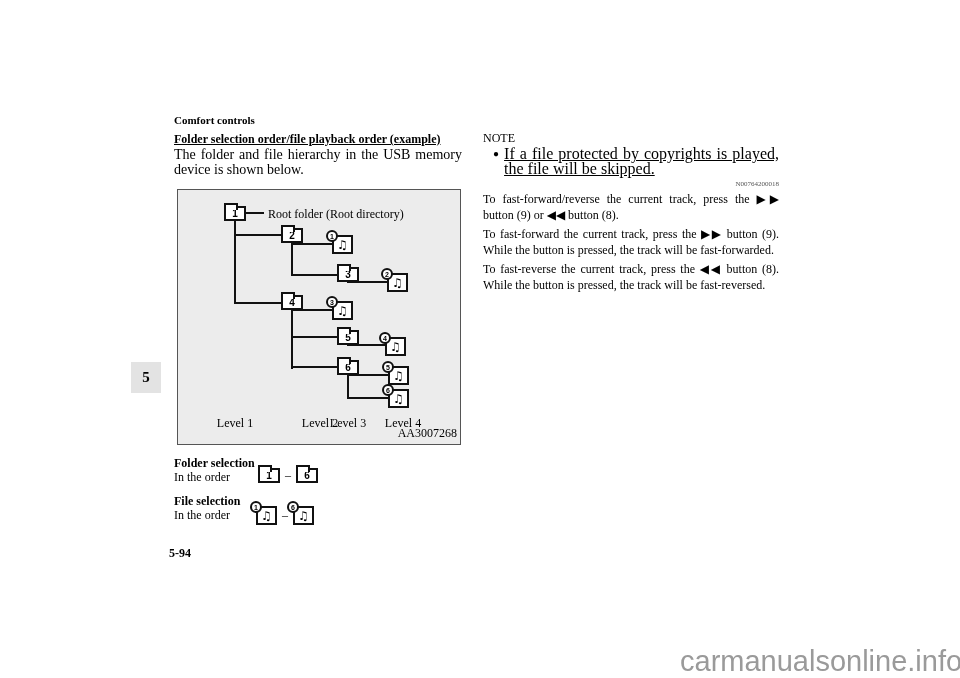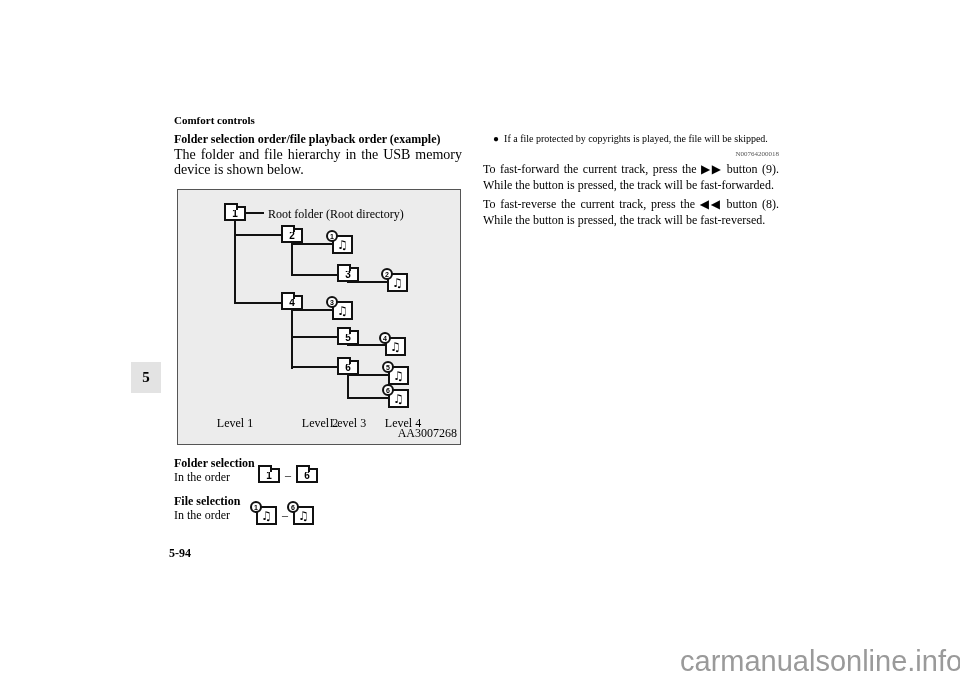--- a/index.html
+++ b/index.html
@@ -12,21 +12,21 @@
   
   .chapter-tab {
     position:absolute; left:131px; top:362px; width:30px; height:31px;
     background:#e3e3e3; display:flex; align-items:center; justify-content:center;
     font-weight:bold; font-size:15px;
   }
 
   .running-head { position:absolute; left:174px; top:114px; font-weight:bold; font-size:11px; }
 
   
-  .left-heading { position:absolute; left:174px; top:132px; width:290px; font-weight:bold; font-size:12px; line-height:14px; }
+  .left-heading { position:absolute; left:174px; top:132px; width:290px; font-weight:bold; font-size:12px; line-height:14px;text-decoration:underline; }
   .left-body { position:absolute; left:174px; top:147px; width:288px; font-size:14px; line-height:15px; text-align:justify; }
 
   
   .diagram {
     position:absolute; left:177px; top:189px; width:284px; height:256px;
     background:#ececec; border:1px solid #555;
   }
   .tline { position:absolute; background:#111; }
 
   .folder-icon {
@@ -63,21 +63,21 @@
   .legend-icons { position:absolute; left:84px; top:6px; display:flex; align-items:center; padding-top:6px; }
   .legend-dash { margin:0 5px; font-size:12px; }
 
   .page-number { position:absolute; left:169px; top:546px; font-weight:bold; font-size:12px; }
 
   
   .right-col { position:absolute; left:483px; top:131px; width:296px; }
   .note-title { font-size:12px; line-height:15px; }
   .note-item { display:flex; padding-left:10px; margin-top:0; }
   .bullet { font-size:10px; line-height:15px; margin-right:5px; }
-  .note-text { font-size:10px; line-height:15px; text-align:justify; }
+  .note-text { font-size:16px; line-height:15px; text-align:justify;text-decoration:underline; }
   .section-heading { font-size:15px; font-weight:bold; font-style:italic; margin-top:9px; }
   .n-code { text-align:right; font-size:7px; color:#555; margin-top:4px; }
   .para { font-size:12px; line-height:15.5px; text-align:justify; margin-top:4px; }
   .sub-heading { font-size:12.5px; font-weight:bold; margin-top:9px; }
 
   .watermark {
     position:absolute; left:680px; top:645px;
     font-family:"Liberation Sans", sans-serif; font-size:29px; color:#9a9a9a; white-space:nowrap;
   }
 </style>
@@ -193,24 +193,26 @@
           <span class="num-badge">6</span>
           <span class="note-glyph">♫</span>
         </span>
       </div>
     </div>
   </div>
 
   <div class="page-number">5-94</div>
 
   <div class="right-col">
+    <div class="note-title">NOTE</div>
     <div class="note-item">
       <span class="bullet">●</span>
       <span class="note-text">If a file protected by copyrights is played, the file will be skipped.</span>
     </div>
     <div class="n-code">N00764200018</div>
+    <p class="para">To fast-forward/reverse the current track, press the ▶▶ button (9) or ◀◀ button (8).</p>
     <p class="para">To fast-forward the current track, press the ▶▶ button (9). While the button is pressed, the track will be fast-forwarded.</p>
     <p class="para">To fast-reverse the current track, press the ◀◀ button (8). While the button is pressed, the track will be fast-reversed.</p>
   </div>
 
   <div class="watermark">carmanualsonline.info</div>
 
 </div>
 
 </body></html>

